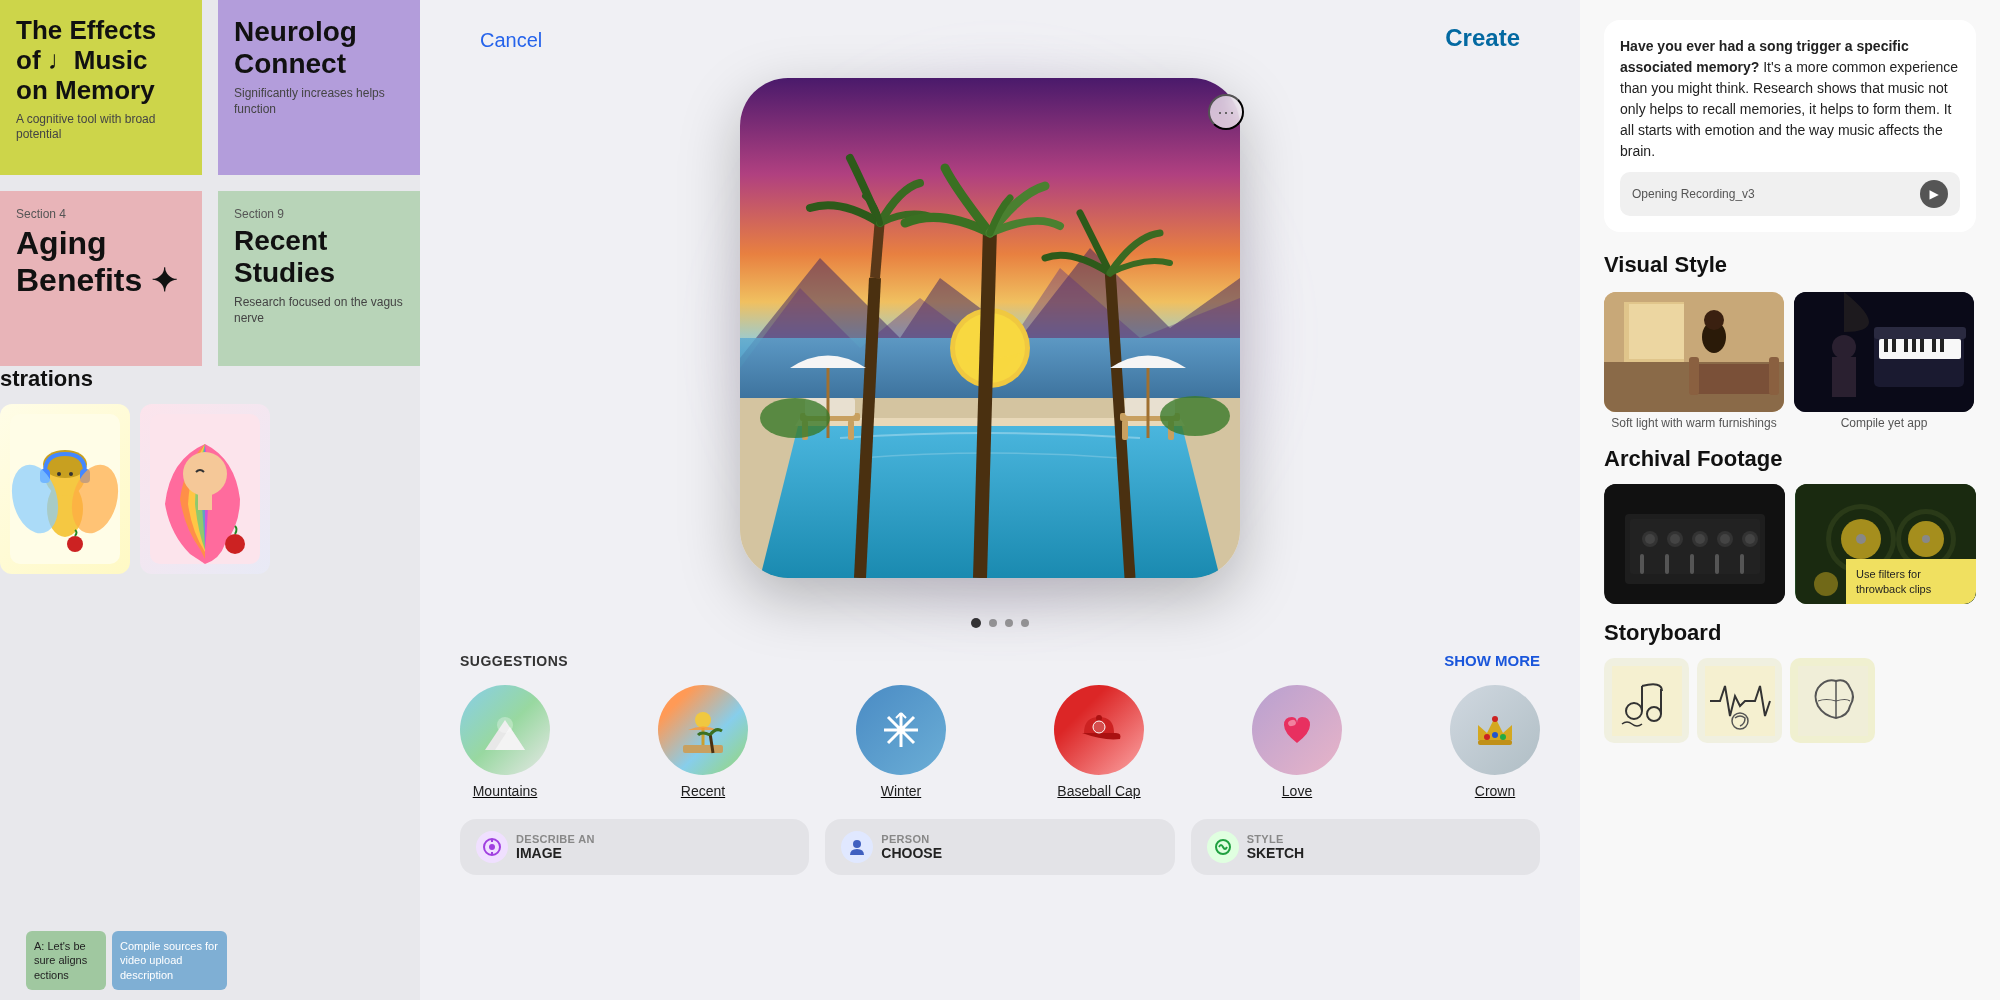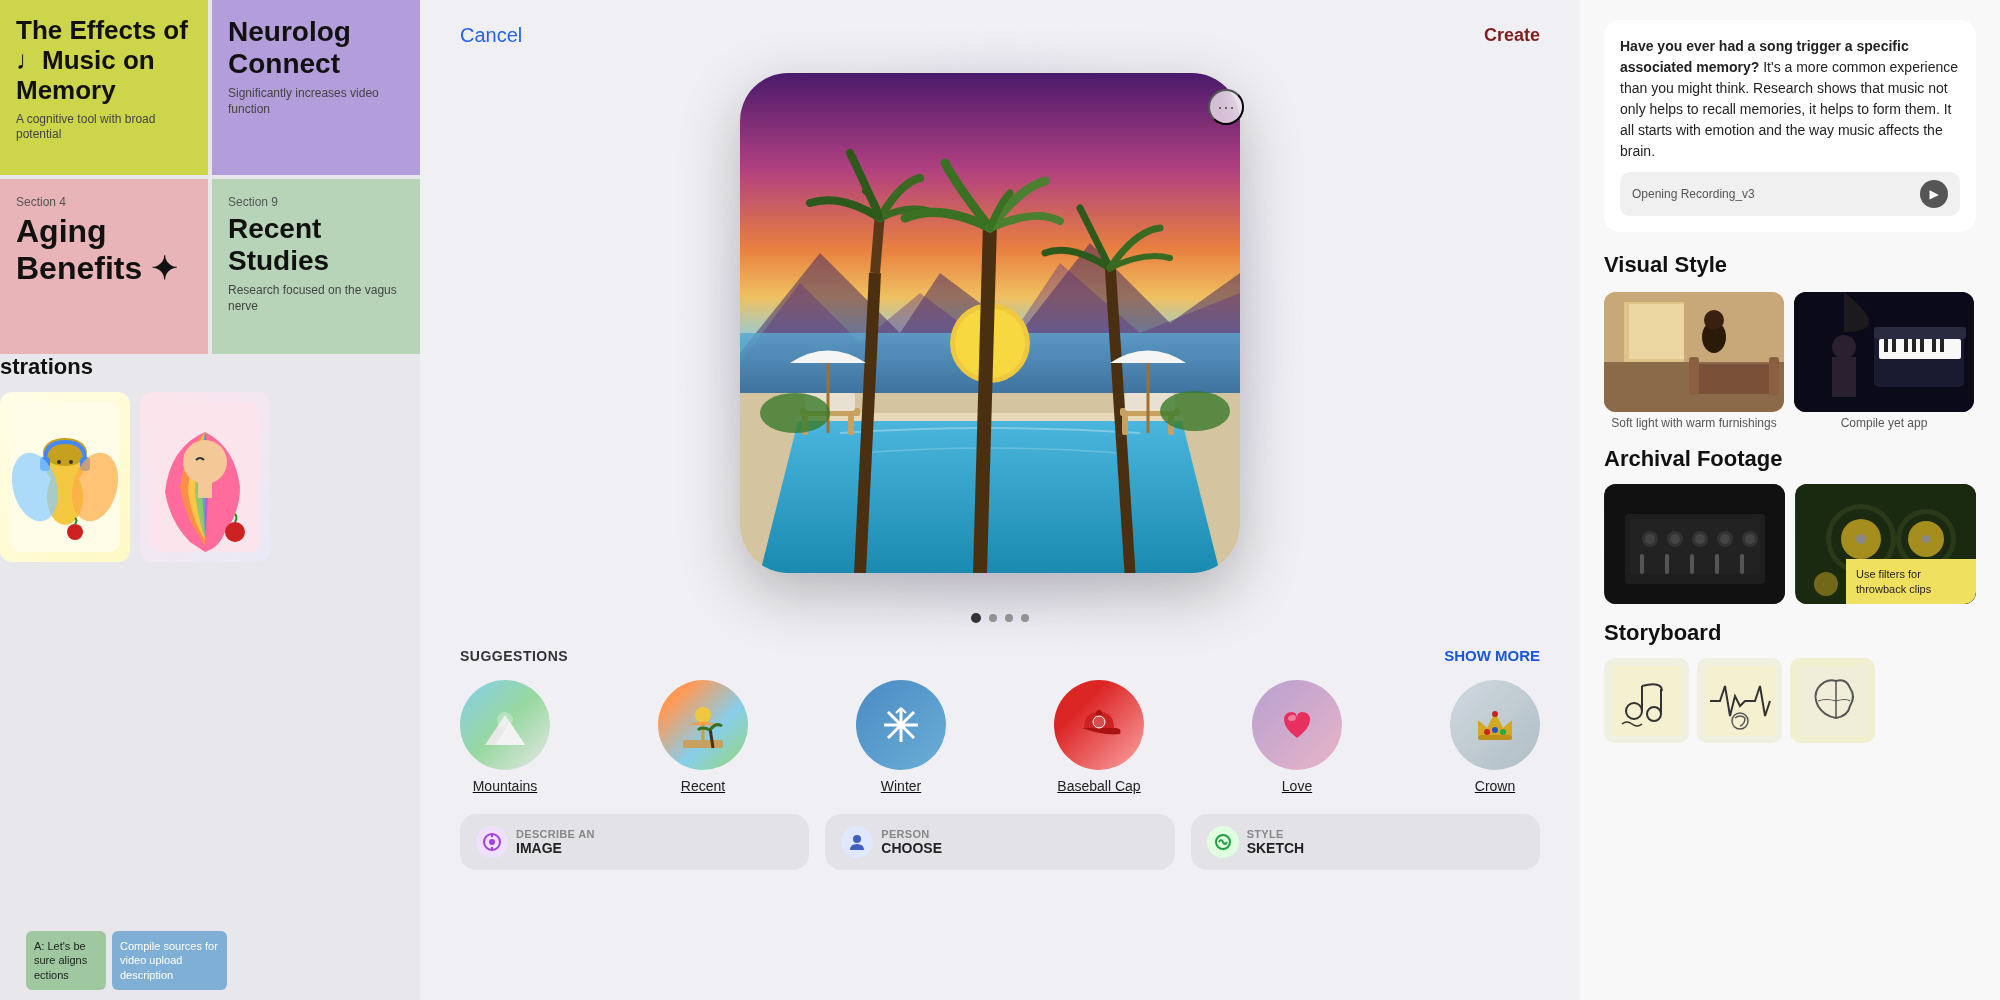--- a/index.html
+++ b/index.html
@@ -18,21 +18,21 @@
       height: 1000px;
       background: #e8e8ec;
       overflow: hidden;
       position: relative;
       flex-shrink: 0;
     }
 
     .cards-grid {
       display: grid;
       grid-template-columns: 1fr 1fr;
-      gap: 4px;
+      gap: 16px;
       padding: 0;
     }
 
     .card {
       padding: 16px;
       position: relative;
     }
 
     .card-yellow {
       background: #cdd54a;
@@ -134,36 +134,36 @@
       display: flex;
       flex-direction: column;
       align-items: center;
       position: relative;
     }
 
     .modal-header {
       width: 100%;
       display: flex;
       justify-content: space-between;
-      align-items: center;
-      padding: 24px 40px 16px;
+      align-items: flex-end;
+      padding: 24px 60px 16px;
     }
 
     .cancel-btn {
       font-size: 20px;
       color: #2563eb;
       cursor: pointer;
       background: none;
       border: none;
       font-weight: 400;
     }
 
     .create-btn {
-      font-size: 18px;
-      color: #7f1d1d;
+      font-size: 24px;
+      color: #0369a1;
       cursor: pointer;
       background: none;
       border: none;
       font-weight: 600;
     }
 
     .main-image-container {
       position: relative;
       width: 520px;
       height: 520px;
@@ -524,21 +524,21 @@
 <div class="left-panel">
   <div class="cards-grid">
 
     <div class="card card-yellow">
       <div class="card-title">The Effects of ♩Music on Memory</div>
       <div class="card-subtitle">A cognitive tool with broad potential</div>
     </div>
 
     <div class="card card-purple">
       <div class="card-title">Neurolog Connect</div>
-      <div class="card-subtitle">Significantly increases video function</div>
+      <div class="card-subtitle">Significantly increases helps function</div>
     </div>
 
     <div class="card card-pink">
       <div class="card-section-label">Section 4</div>
       <div class="card-title" style="font-size:32px;">Aging Benefits ✦</div>
     </div>
 
     <div class="card card-green">
       <div class="card-section-label">Section 9</div>
       <div class="card-title">Recent Studies</div>

